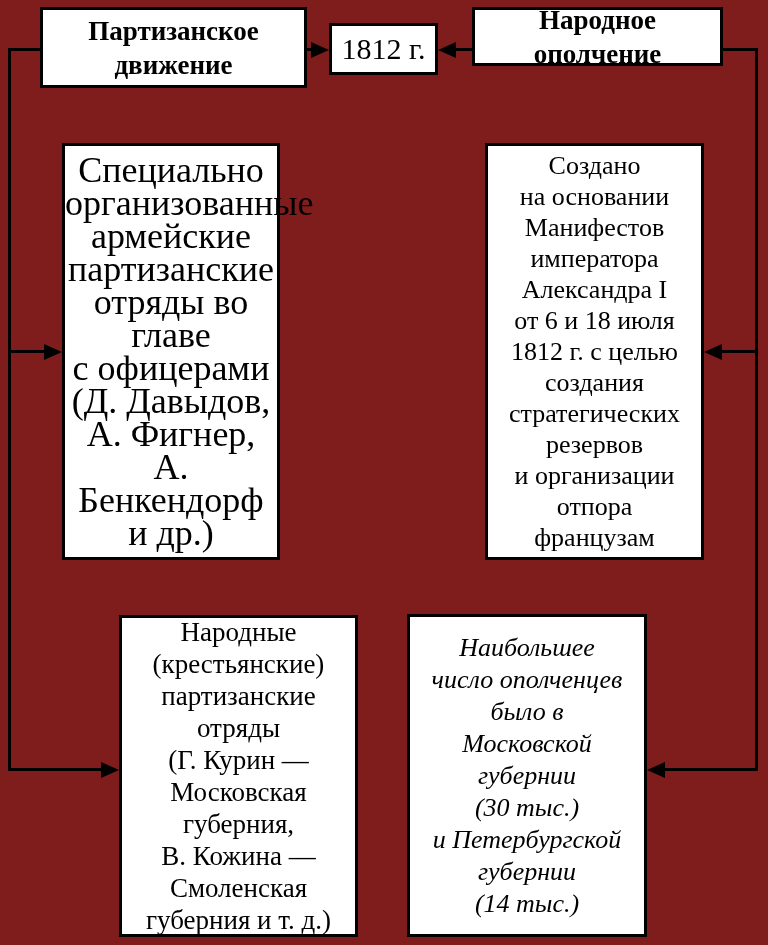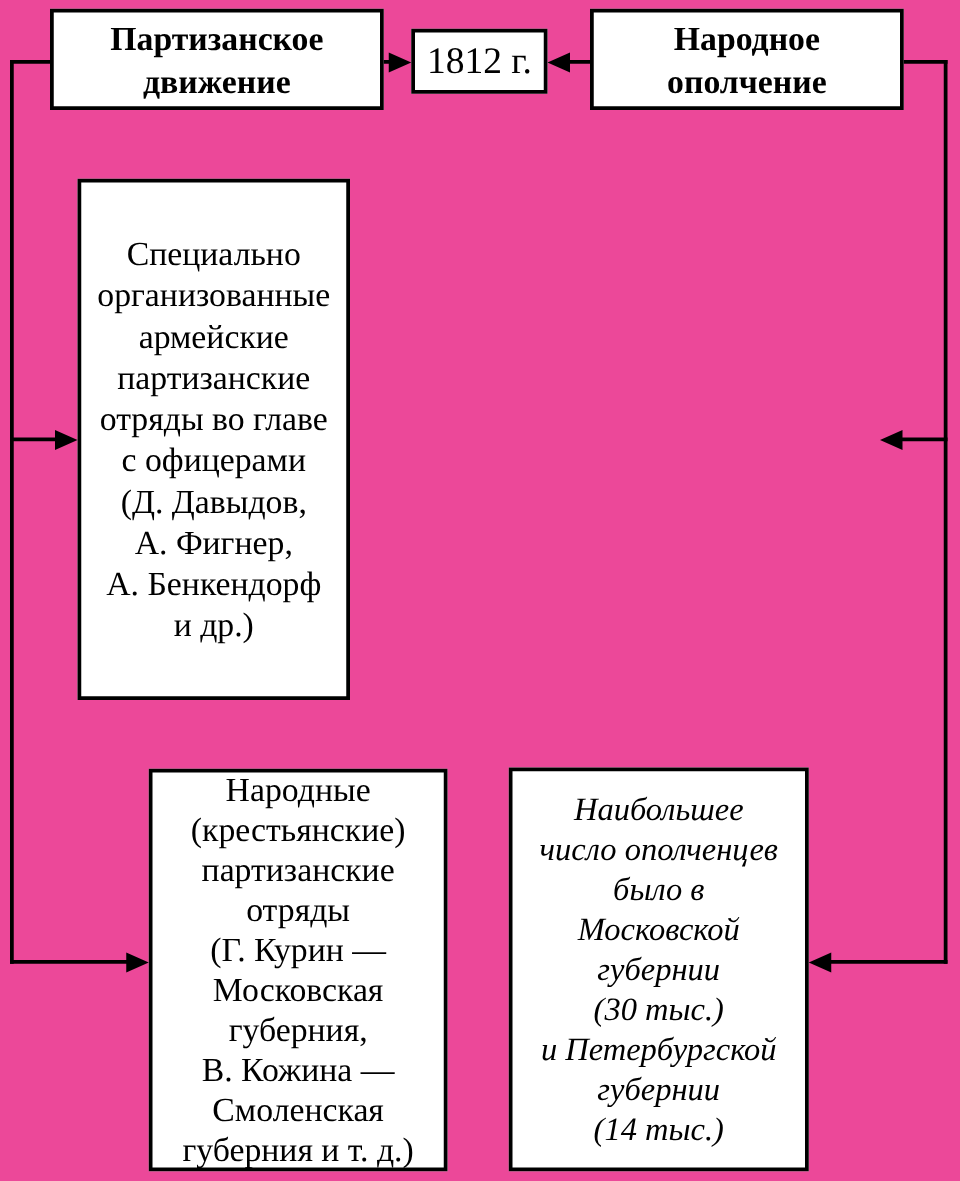--- a/index.html
+++ b/index.html
@@ -4,21 +4,21 @@
 <style>
   html, body {
     margin: 0;
     padding: 0;
     background: #ffffff;
   }
   .canvas {
     position: relative;
     width: 768px;
     height: 945px;
-    background: #ec4899;
+    background: #7f1d1d;
     font-family: "Liberation Serif", "DejaVu Serif", serif;
     color: #000000;
     overflow: hidden;
   }
   .box {
     position: absolute;
     box-sizing: border-box;
     border: 3px solid #000000;
     background: #ffffff;
     display: flex;
@@ -28,21 +28,21 @@
   .box-text {
     white-space: pre-line;
     text-align: center;
     width: 100%;
   }
   .bold { font-weight: normal; }
 
   
   .t-head  { font-size: 27px; line-height: 34px; font-weight: bold; }
   .t-year  { font-size: 30px; line-height: 32px; }
-  .t-army  { font-size: 27px; line-height: 33px; }
+  .t-army  { font-size: 36px; line-height: 33px; }
   .t-manif { font-size: 26px; line-height: 31px; }
   .t-peas  { font-size: 27px; line-height: 32px; }
   .t-numb  { font-size: 26px; line-height: 32px; font-style: italic; }
 
   
   .line {
     position: absolute;
     background: #000000;
   }
   
@@ -68,38 +68,53 @@
 
   <div class="box" style="left:40px; top:7px; width:267px; height:81px;">
     <div class="box-text t-head">Партизанское
 движение</div>
   </div>
 
   <div class="box" style="left:329px; top:23px; width:109px; height:52px;">
     <div class="box-text t-year">1812 г.</div>
   </div>
 
-  <div class="box" style="left:472px; top:7px; width:251px; height:81px;">
+  <div class="box" style="left:472px; top:7px; width:251px; height:59px;">
     <div class="box-text t-head">Народное
 ополчение</div>
   </div>
 
   <div class="box" style="left:62px; top:143px; width:218px; height:417px;">
     <div class="box-text t-army"><span>Специально
 организованные
 </span><span class="bold">армейские
 партизанские
 отряды</span><span> во главе
 с офицерами
 (Д. Давыдов,
 А. Фигнер,
 А. Бенкендорф
 и др.)</span></div>
   </div>
 
+  <div class="box" style="left:485px; top:143px; width:219px; height:417px;">
+    <div class="box-text t-manif">Создано
+на основании
+Манифестов
+императора
+Александра I
+от 6 и 18 июля
+1812 г. с целью
+создания
+стратегических
+резервов
+и организации
+отпора
+французам</div>
+  </div>
 
   <div class="box" style="left:119px; top:615px; width:239px; height:322px;">
     <div class="box-text t-peas">Народные
 (крестьянские)
 партизанские
 отряды
 (Г. Курин —
 Московская
 губерния,
 В. Кожина —

